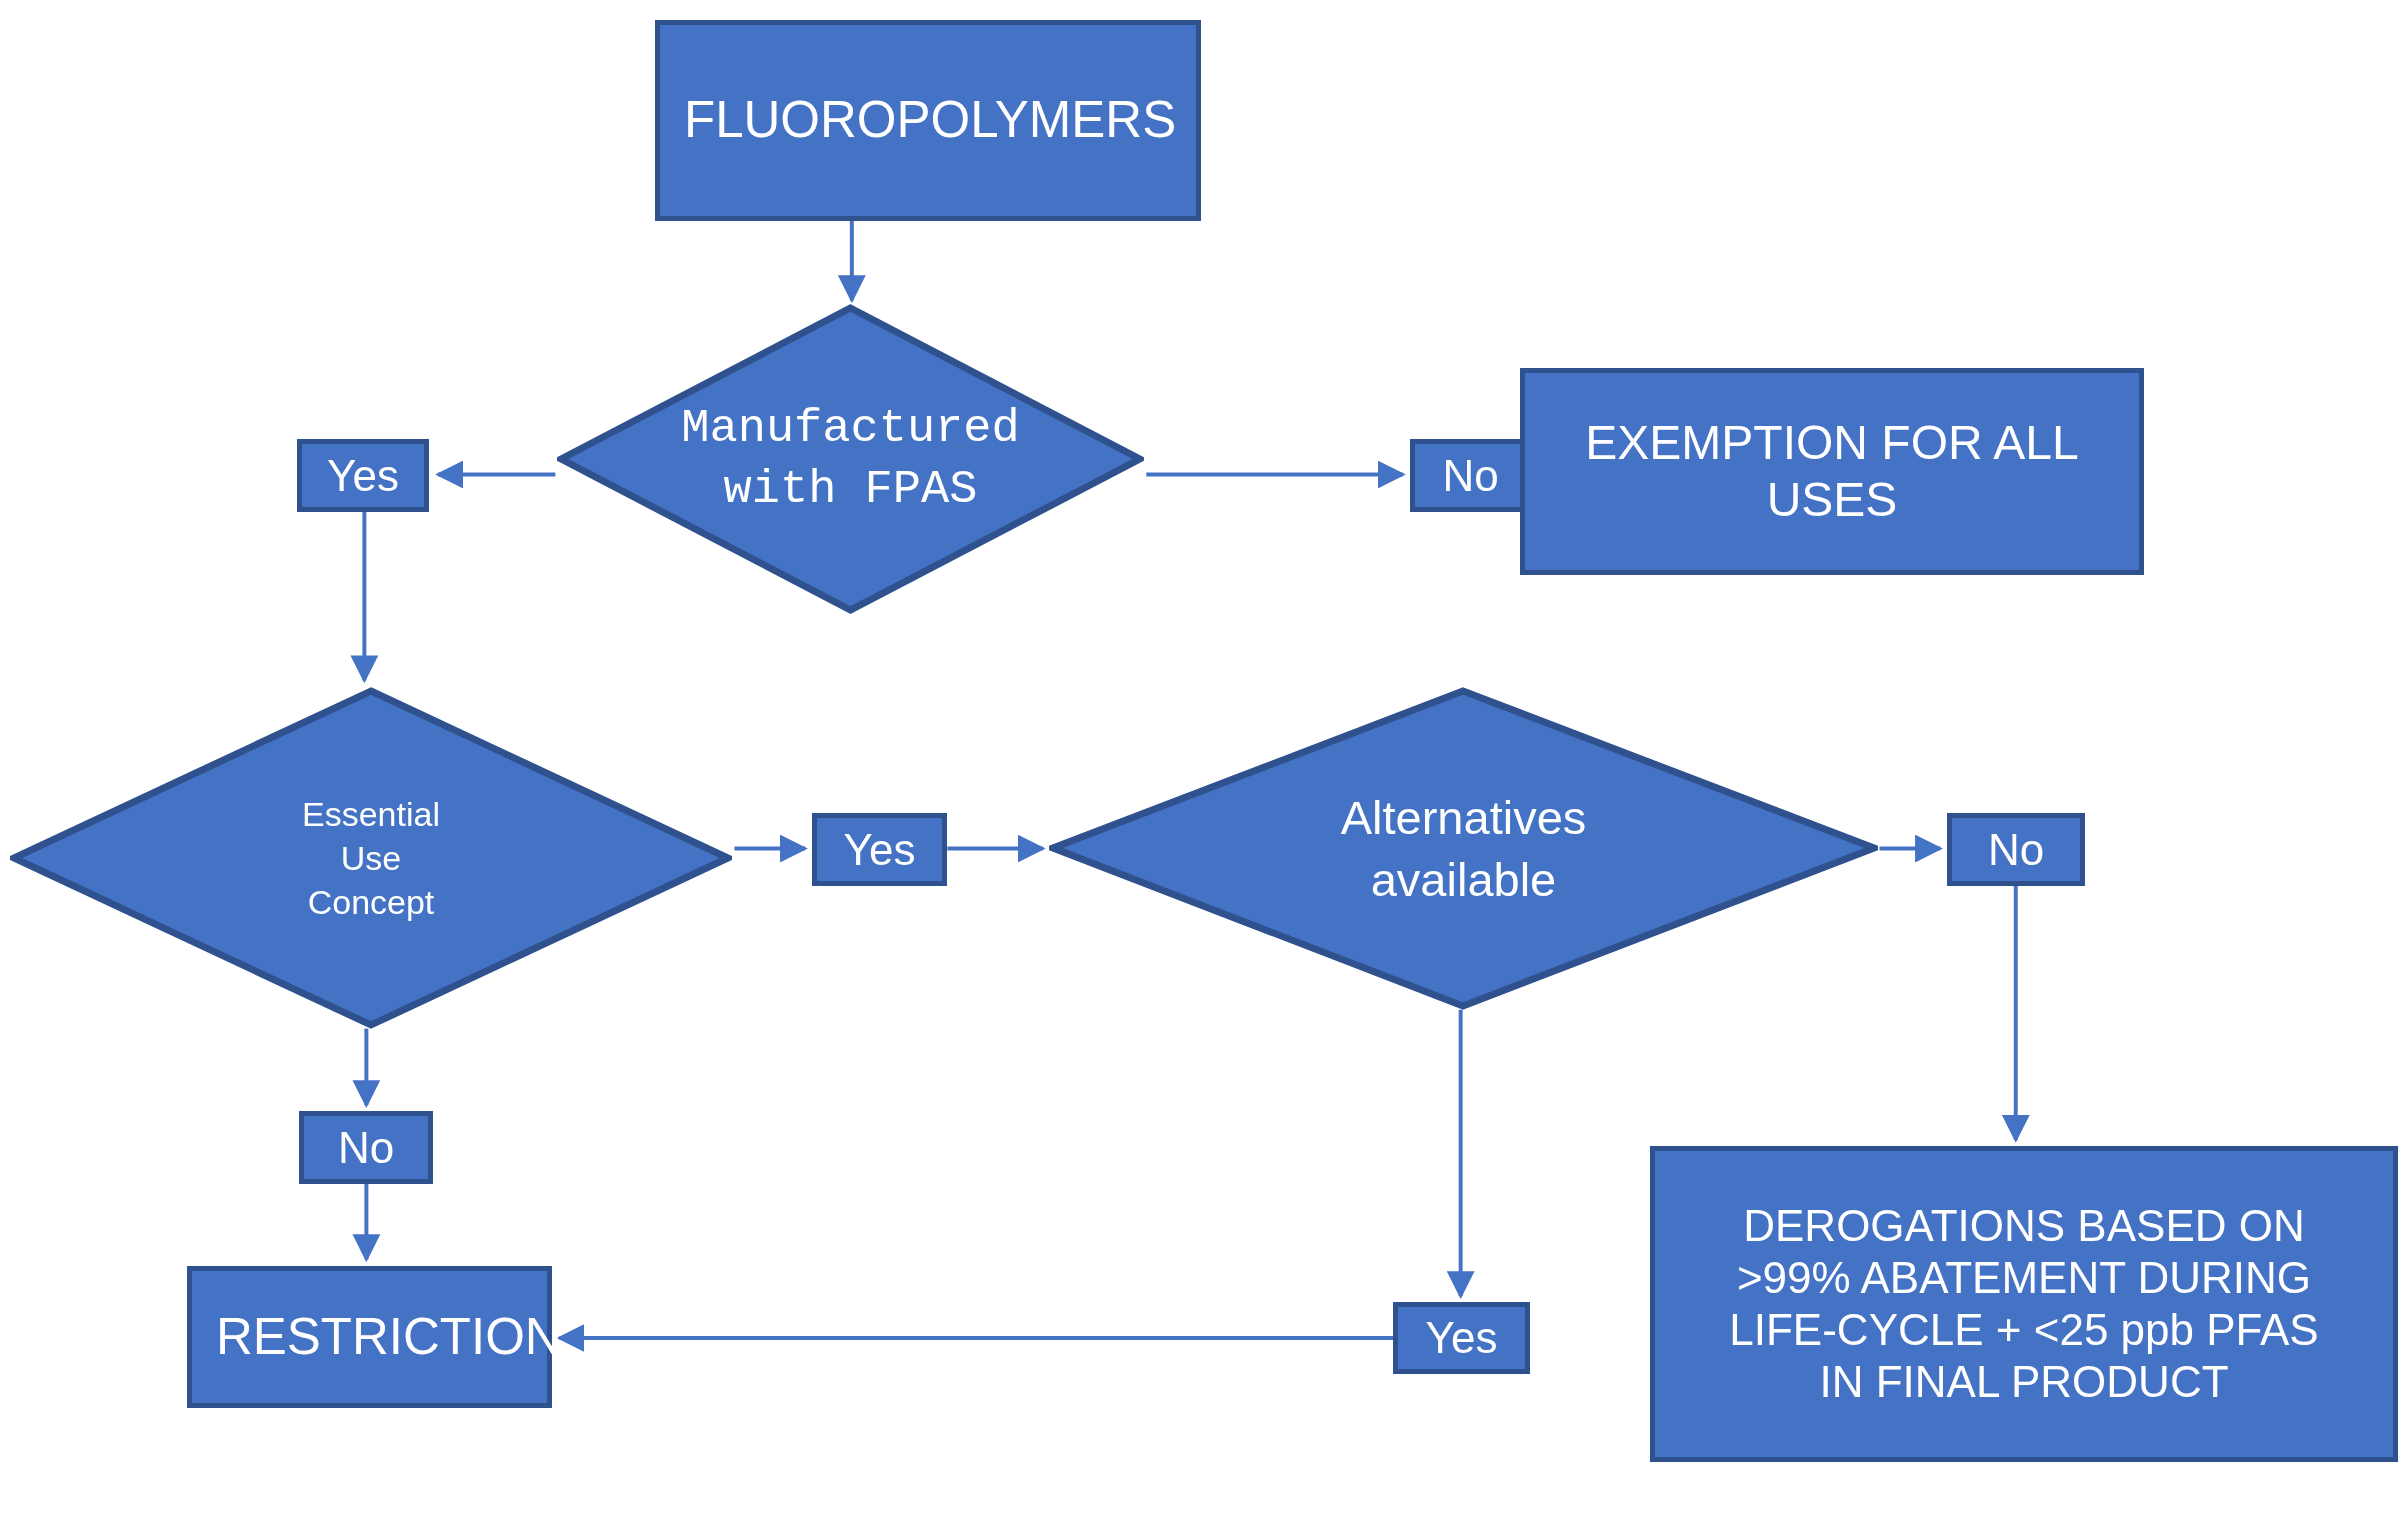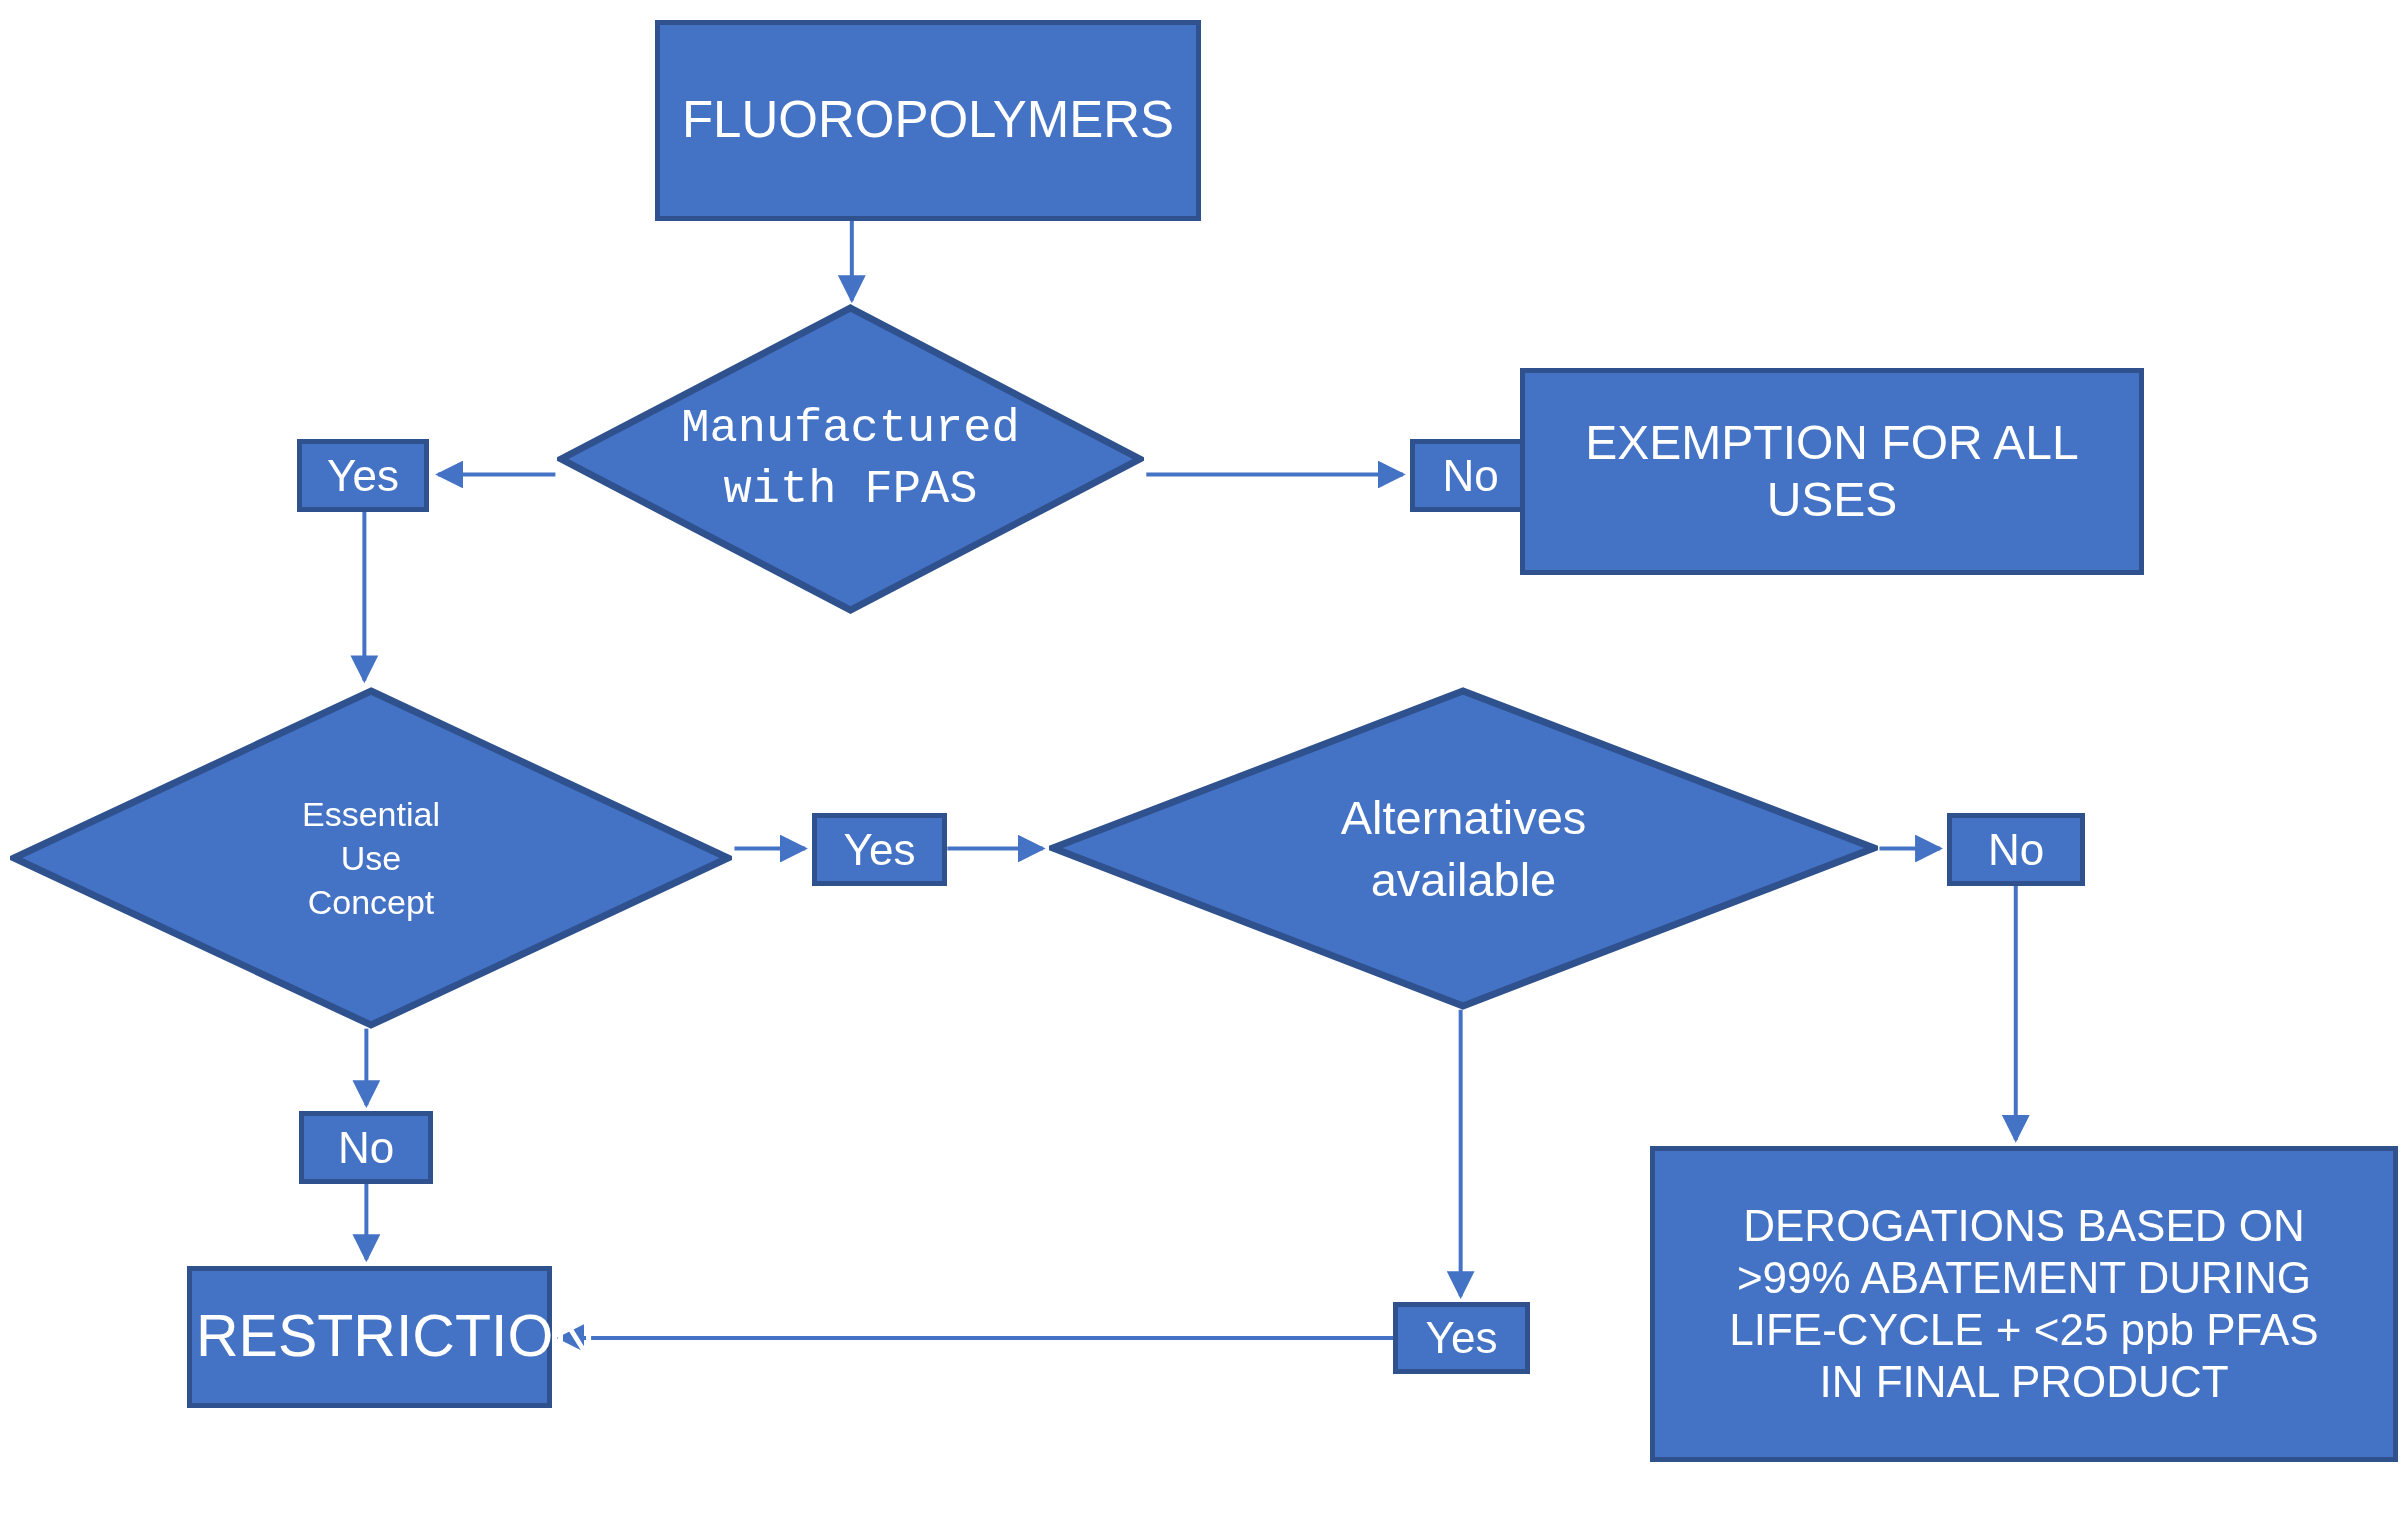--- a/index.html
+++ b/index.html
@@ -31,21 +31,21 @@
     line-height: 1.18;
     z-index: 3;
     user-select: none;
   }
   .node.small {
     border-width: 5px;
   }
   .node-text {
     display: block;
     width: 100%;
-    padding: 0 4px;
+    padding: 0 24px;
     box-sizing: border-box;
     white-space: pre-line;
   }
   .diamond {
     position: absolute;
     z-index: 2;
   }
   .diamond svg {
     display: block;
     width: 100%;
@@ -100,21 +100,21 @@
   #node-no-2 {
     left: 1947px; top: 813px; width: 138px; height: 73px;
     font-size: 44px;
   }
   #node-no-3 {
     left: 299px; top: 1111px; width: 134px; height: 73px;
     font-size: 44px;
   }
   #node-restriction {
     left: 187px; top: 1266px; width: 365px; height: 142px;
-    font-size: 59px;
+    font-size: 51px;
   }
   #node-yes-3 {
     left: 1393px; top: 1302px; width: 137px; height: 72px;
     font-size: 44px;
   }
   #node-derogations {
     left: 1650px; top: 1146px; width: 748px; height: 316px;
     font-size: 44px;
   }
 

